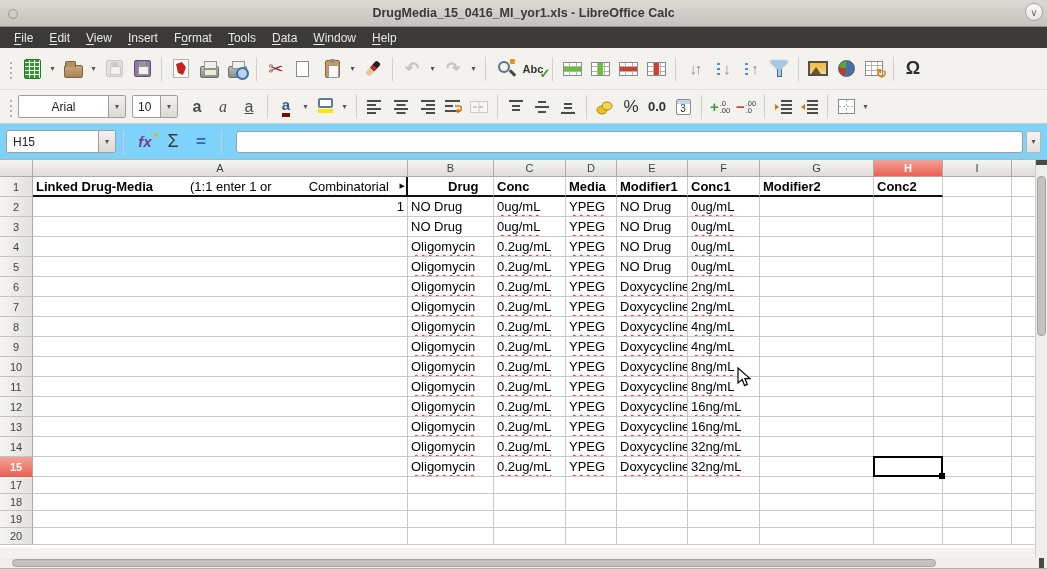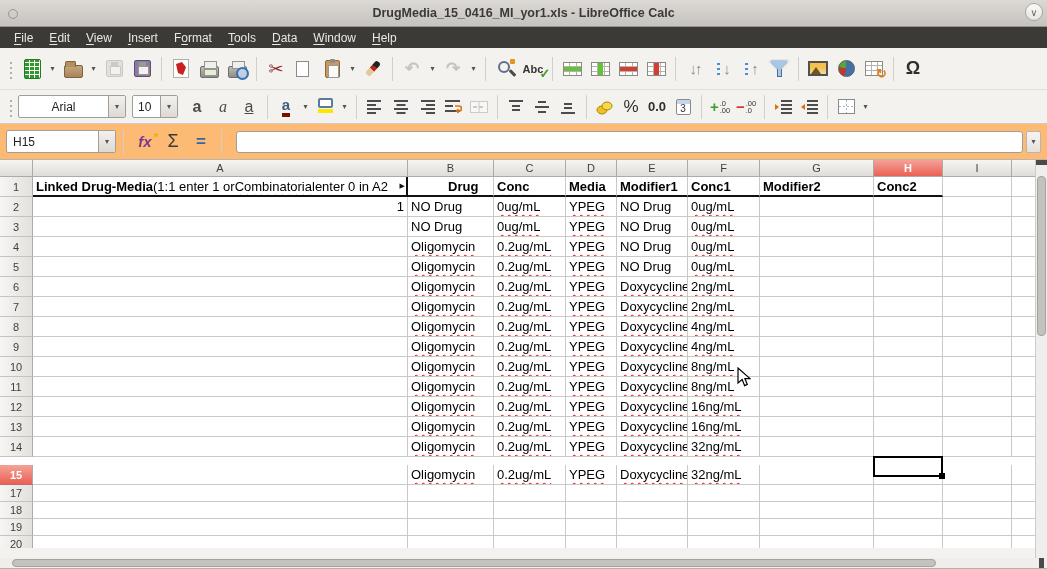--- a/index.html
+++ b/index.html
@@ -97,21 +97,21 @@
   .ic-decimal { font-size:13px; font-weight:bold; color:#2e2e2c; }
   .ic-date { width:15px; height:16px; background:#fff; border:1px solid #8a8a88; border-radius:2px; font-size:10px; color:#333;
     box-shadow:inset 0 4px 0 #c3d6ec; padding-top:4px; }
   .ic-adddec { font-size:15px; font-weight:bold; color:#3a9e2f; }
   .ic-adddec::after { content:".0\A .00"; white-space:pre; font-size:7.5px; line-height:7px; color:#333; font-weight:normal; margin-left:1px; }
   .ic-deldec { font-size:15px; font-weight:bold; color:#c33; }
   .ic-deldec::after { content:".00\A .0"; white-space:pre; font-size:7.5px; line-height:7px; color:#333; font-weight:normal; margin-left:1px; }
   .ic-currency svg, .svgic svg { display:block; }
 
   
-  .fbar { height:36px; background:#fdba74; border-bottom:1px solid #b8b4ae; display:flex; align-items:center; padding:0 6px; }
+  .fbar { height:36px; background:#7dd3fc; border-bottom:1px solid #b8b4ae; display:flex; align-items:center; padding:0 6px; }
   .namebox { width:110px; height:23px; background:#fff; border:1px solid #a29d96; border-radius:2px; display:flex; align-items:center; font-size:12px; }
   .namebox .nval { flex:1; padding:0 6px; color:#222; }
   .namebox .carr { width:17px; height:100%; background:linear-gradient(#f3f1ee,#ddd9d3); border-left:1px solid #a29d96; display:flex; align-items:center; justify-content:center; font-size:8px; color:#555; }
   .fbtn { width:28px; height:26px; display:flex; align-items:center; justify-content:center; }
   .ic-fx { font-style:italic; font-weight:bold; font-size:15px; color:#7a3b8f; }
   .ic-fx::after { content:"٭"; color:#e8b400; font-size:10px; position:absolute; top:-4px; right:-6px; }
   .ic-sum { font-size:18px; color:#3a3a38; }
   .ic-equals { font-size:17px; font-weight:bold; color:#3465a4; }
   .finput { flex:1; height:22px; background:#fff; border:1px solid #a29d96; border-radius:3px; margin-left:8px; font-size:12px; padding:0 5px; color:#222; }
   .fexp { width:15px; height:22px; margin-left:3px; display:flex; align-items:center; justify-content:center; font-size:8px; color:#555; border:1px solid #b8b4ae; border-radius:2px; background:linear-gradient(#f6f4f1,#e5e2dd); }
@@ -124,21 +124,21 @@
     font-size:11px; color:#3f3f3f; display:flex; align-items:center; justify-content:center; flex:none; }
   .hdrcell.selhdr { background:linear-gradient(#f5a299,#ea6153); color:#fff; font-weight:bold; }
   .corner { width:33px; }
   .grow { display:flex; }
   .rowhdr { width:33px; flex:none; background:linear-gradient(90deg,#f6f5f3,#e3e1dd); border-right:1px solid #aeaba5; border-bottom:1px solid #c6c3be;
     font-size:11px; color:#3f3f3f; display:flex; align-items:center; justify-content:center; }
   .rowhdr.selhdr { background:linear-gradient(#f5a299,#ea6153); color:#fff; font-weight:bold; border-bottom:1px solid #c66; }
   .cell { flex:none; border-right:1px solid #cbc9c7; border-bottom:1px solid #cbc9c7; font-size:13px; color:#000;
     display:flex; align-items:center; padding:0 3px; white-space:nowrap; overflow:hidden; position:relative; }
   .cell.bb { border-bottom:2px solid #111; }
-  .cell.br { border-right:2px solid #111; }
+  .cell.br { border-right:2px solid #111;gap:37px; }
   .cell.right { justify-content:flex-end; }
   .cell .b { font-weight:bold; }
   .sp { text-decoration:underline; text-decoration-style:wavy; text-decoration-color:#e00;
     text-decoration-thickness:1px; text-underline-offset:2.5px; text-decoration-skip-ink:none; }
   .ofmark { position:absolute; right:1px; top:50%; transform:translateY(-50%); font-size:7px; color:#111; }
   .cellcursor { position:absolute; border:2px solid #000; pointer-events:auto; }
   .cellcursor .handle { position:absolute; right:-4px; bottom:-4px; width:6px; height:6px; background:#000; }
 
   
   .vscroll { width:12px; height:398px; background:#efeeec; border-left:1px solid #cfccc6; position:relative; }
@@ -825,21 +825,21 @@
           <span class="sp">Doxycycline</span>
         </div>
         <div class="cell" style="width: 72px;">
           <span class="sp">32ng/mL</span>
         </div>
         <div class="cell" style="width: 114px;"></div>
         <div class="cell" style="width: 69px;"></div>
         <div class="cell" style="width: 69px;"></div>
         <div class="cell" style="width: 60px;"></div>
       </div>
-      <div class="grow" style="height: 20px; margin-top: 8px;">
+      <div class="grow" style="height: 20px;">
         <div class="rowhdr selhdr">15</div>
         <div class="cell" style="width: 375px;"></div>
         <div class="cell" style="width: 86px;">
           <span class="sp">Oligomycin</span>
         </div>
         <div class="cell" style="width: 72px;">
           <span class="sp">0.2ug/mL</span>
         </div>
         <div class="cell" style="width: 51px;">
           <span class="sp">YPEG</span>

